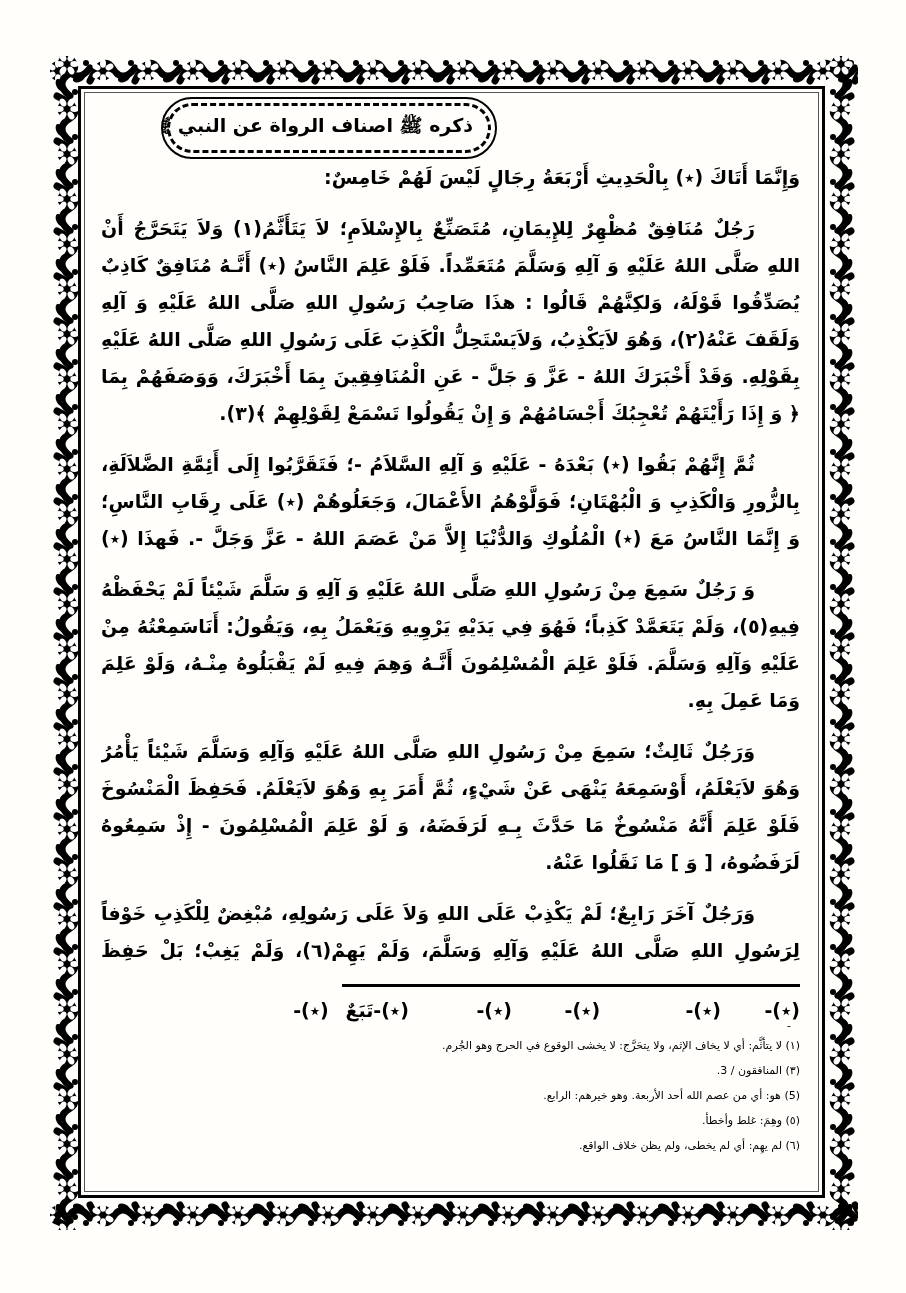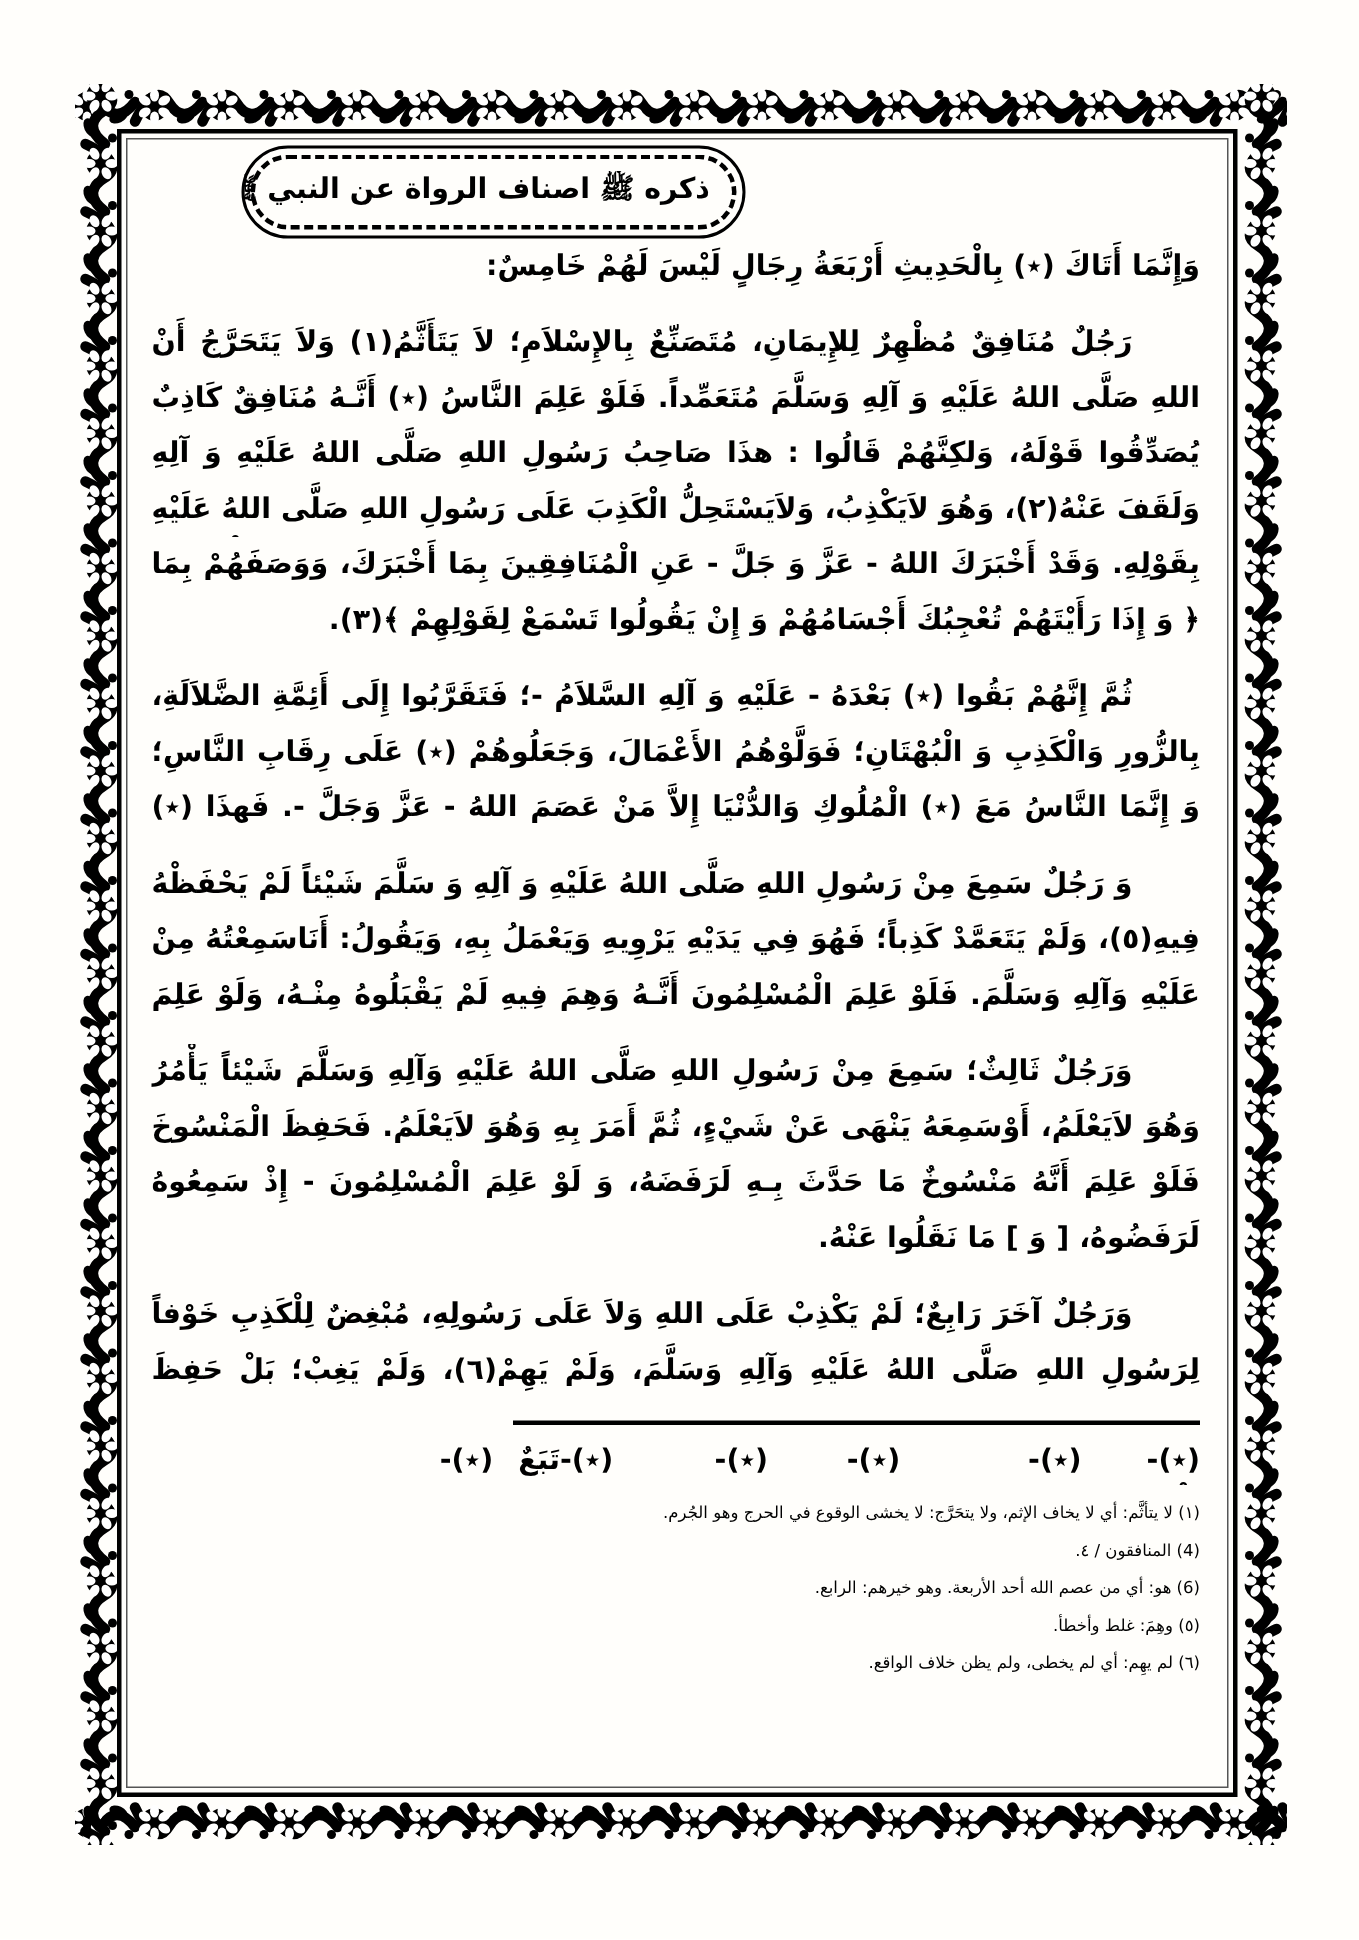--- a/index.html
+++ b/index.html
@@ -191,20 +191,21 @@
           </div>
           <div class="para">
             <div class="line ind">ثُمَّ إِنَّهُمْ بَقُوا (٭) بَعْدَهُ - عَلَيْهِ وَ آلِهِ السَّلاَمُ -؛ فَتَقَرَّبُوا إِلَى أَئِمَّةِ الضَّلاَلَةِ، وَالدُّعَاةِ إِلَى النَّارِ،</div>
             <div class="line">بِالزُّورِ وَالْكَذِبِ وَ الْبُهْتَانِ؛ فَوَلَّوْهُمُ الأَعْمَالَ، وَجَعَلُوهُمْ (٭) عَلَى رِقَابِ النَّاسِ؛ فَأَكَلُوا بِهِمُ الدُّنْيَا.</div>
             <div class="line rline">وَ إِنَّمَا النَّاسُ مَعَ (٭) الْمُلُوكِ وَالدُّنْيَا إِلاَّ مَنْ عَصَمَ اللهُ - عَزَّ وَجَلَّ -. فَهذَا (٭) أَحَدُ الأَرْبَعَةِ.</div>
           </div>
           <div class="para">
             <div class="line ind">وَ رَجُلٌ سَمِعَ مِنْ رَسُولِ اللهِ صَلَّى اللهُ عَلَيْهِ وَ آلِهِ وَ سَلَّمَ شَيْئاً لَمْ يَحْفَظْهُ عَلَى وَجْهِـهِ، فَوَهِمَ</div>
             <div class="line">فِيهِ(٥)، وَلَمْ يَتَعَمَّدْ كَذِباً؛ فَهُوَ فِي يَدَيْهِ يَرْوِيهِ وَيَعْمَلُ بِهِ، وَيَقُولُ: أَنَاسَمِعْتُهُ مِنْ رَسُولِ اللهِ صَلَّى اللهُ</div>
             <div class="line">عَلَيْهِ وَآلِهِ وَسَلَّمَ. فَلَوْ عَلِمَ الْمُسْلِمُونَ أَنَّـهُ وَهِمَ فِيهِ لَمْ يَقْبَلُوهُ مِنْـهُ، وَلَوْ عَلِمَ هُوَ أَنَّـهُ كَذَلِكَ لَرَفَضَهُ،</div>
+            <div class="line rline">وَمَا عَمِلَ بِهِ.</div>
           </div>
           <div class="para">
             <div class="line ind">وَرَجُلٌ ثَالِثٌ؛ سَمِعَ مِنْ رَسُولِ اللهِ صَلَّى اللهُ عَلَيْهِ وَآلِهِ وَسَلَّمَ شَيْئاً يَأْمُرُ بِهِ، ثُمَّ إِنَّهُ نَهَى عَنْهُ</div>
             <div class="line">وَهُوَ لاَيَعْلَمُ، أَوْسَمِعَهُ يَنْهَى عَنْ شَيْءٍ، ثُمَّ أَمَرَ بِهِ وَهُوَ لاَيَعْلَمُ. فَحَفِظَ الْمَنْسُوخَ وَلَمْ يَحْفَظِ النَّاسِخَ؛</div>
             <div class="line">فَلَوْ عَلِمَ أَنَّهُ مَنْسُوخٌ مَا حَدَّثَ بِـهِ لَرَفَضَهُ، وَ لَوْ عَلِمَ الْمُسْلِمُونَ - إِذْ سَمِعُوهُ مِنْـهُ - أَنَّـهُ مَنْسُوخٌ</div>
             <div class="line rline">لَرَفَضُوهُ، [ وَ ] مَا نَقَلُوا عَنْهُ.</div>
           </div>
           <div class="para">
             <div class="line ind">وَرَجُلٌ آخَرَ رَابِعٌ؛ لَمْ يَكْذِبْ عَلَى اللهِ وَلاَ عَلَى رَسُولِهِ، مُبْغِضٌ لِلْكَذِبِ خَوْفاً مِنَ اللهِ، وَ تَعْظِيماً</div>
             <div class="line">لِرَسُولِ اللهِ صَلَّى اللهُ عَلَيْهِ وَآلِهِ وَسَلَّمَ، وَلَمْ يَهِمْ(٦)، وَلَمْ يَغِبْ؛ بَلْ حَفِظَ مَاسَمِعَ عَلَى وَجْهِهِ، فَجَاءَ بِهِ</div>
@@ -214,20 +215,20 @@
       <div class="variants" id="variants-row">
           <span>(٭)-يَأْتِيكَ.</span>
           <span>(٭)-الْمُسْلِمُونَ.</span>
           <span>(٭)-عَاشُوا.</span>
           <span>(٭)-حَمَلُوهُمْ.</span>
           <span>(٭)-تَبَعٌ لِـ.</span>
           <span>(٭)-فَهُوَ(٤).</span>
         </div>
       <div class="footnotes" id="footnotes-block">
           <div class="fline">(١) لا يتأثَّم: أي لا يخاف الإثم، ولا يتحَرَّج: لا يخشى الوقوع في الحرج وهو الجُرم.</div>
-          <div class="fline">(4) المنافقون / ٤.</div>
-          <div class="fline">(6) هو: أي من عصم الله أحد الأربعة. وهو خيرهم: الرابع.</div>
+          <div class="fline">(٣) المنافقون / 3.</div>
+          <div class="fline">(5) هو: أي من عصم الله أحد الأربعة. وهو خيرهم: الرابع.</div>
           <div class="fline">(٥) وهِمَ: غلط وأخطأ.</div>
           <div class="fline">(٦) لم يهِم: أي لم يخطى، ولم يظن خلاف الواقع.</div>
         </div>
     </div>
   </div>
 </div>
 
 </body></html>

